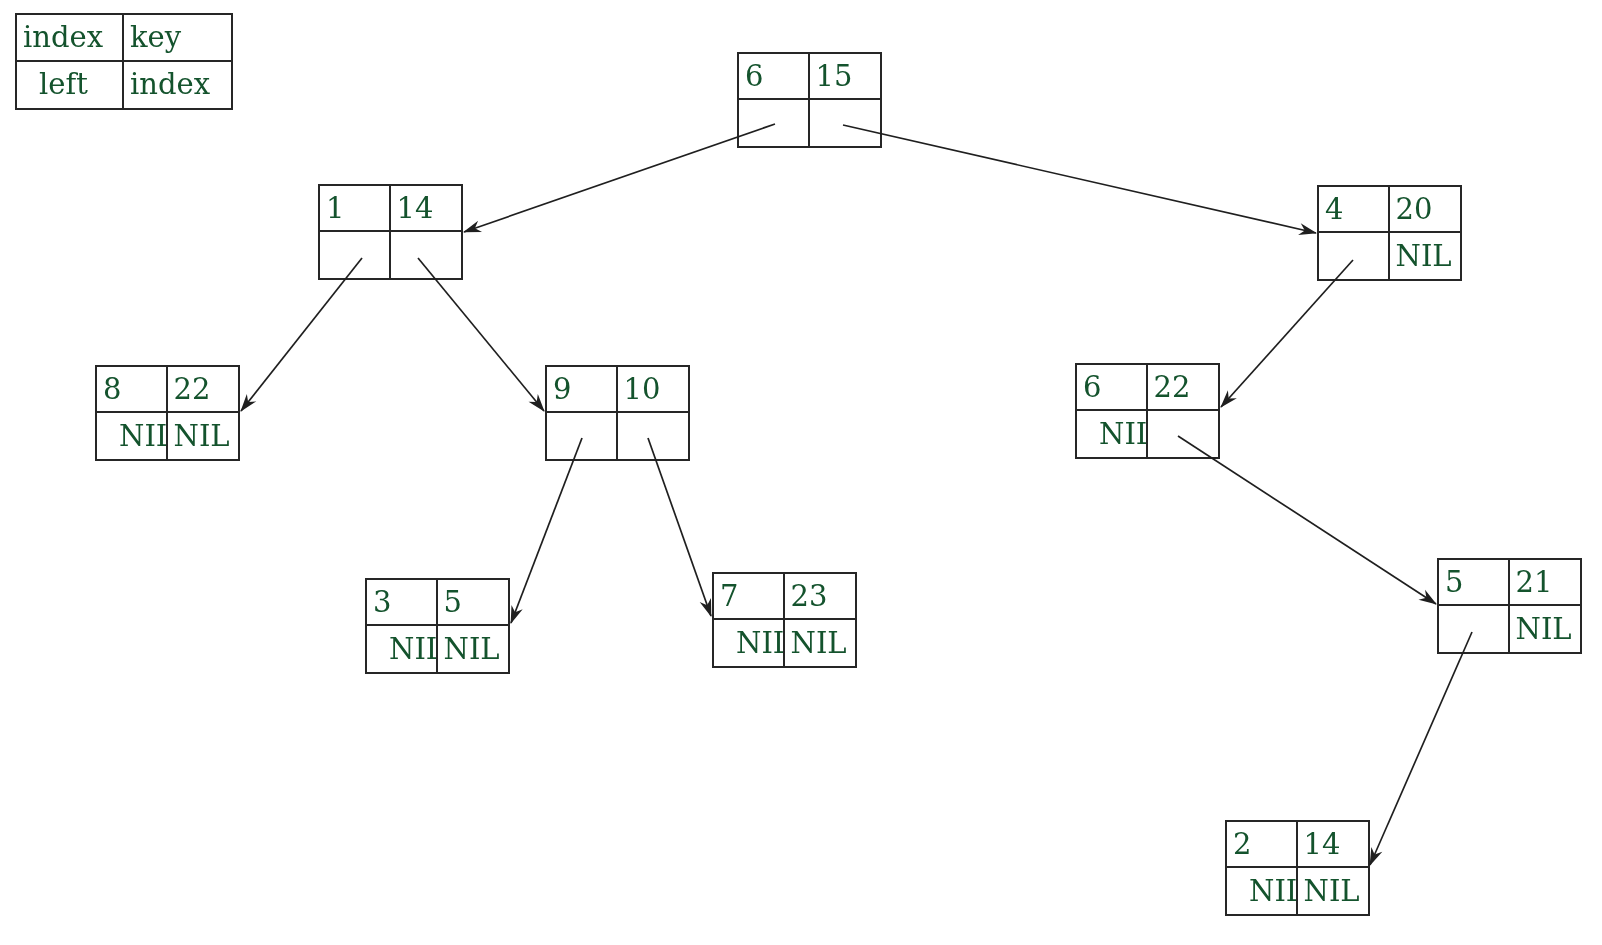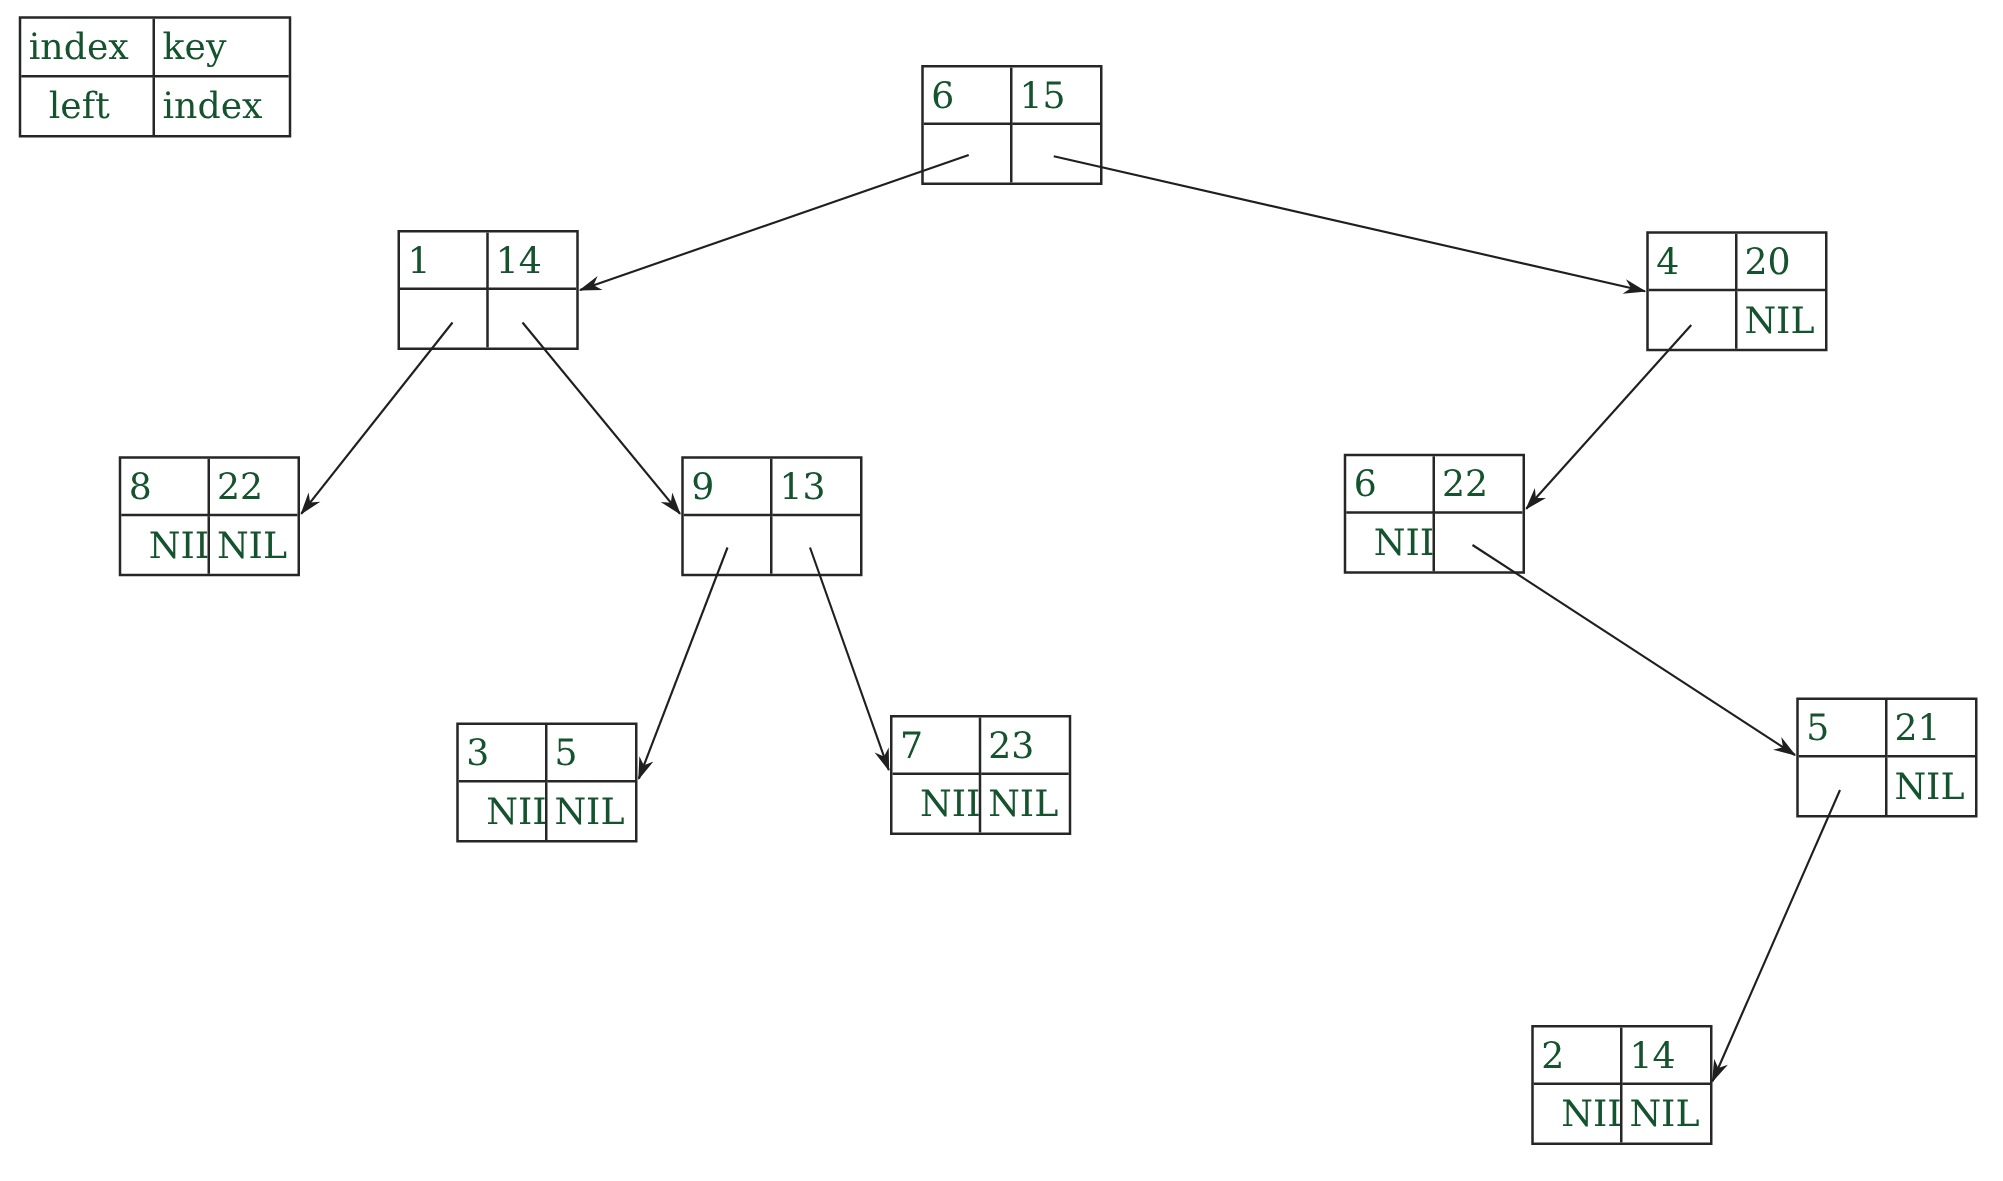--- a/index.html
+++ b/index.html
@@ -80,21 +80,21 @@
 
   <div class="node" style="left:95px; top:365px;">
     <div class="cell c-tl">8</div>
     <div class="cell c-tr">22</div>
     <div class="cell c-bl">NIL</div>
     <div class="cell">NIL</div>
   </div>
 
   <div class="node" style="left:545px; top:365px;">
     <div class="cell c-tl">9</div>
-    <div class="cell c-tr">13</div>
+    <div class="cell c-tr">10</div>
     <div class="cell c-bl"></div>
     <div class="cell"></div>
   </div>
 
   <div class="node" style="left:1075px; top:363px;">
     <div class="cell c-tl">6</div>
     <div class="cell c-tr">22</div>
     <div class="cell c-bl">NIL</div>
     <div class="cell"></div>
   </div>

